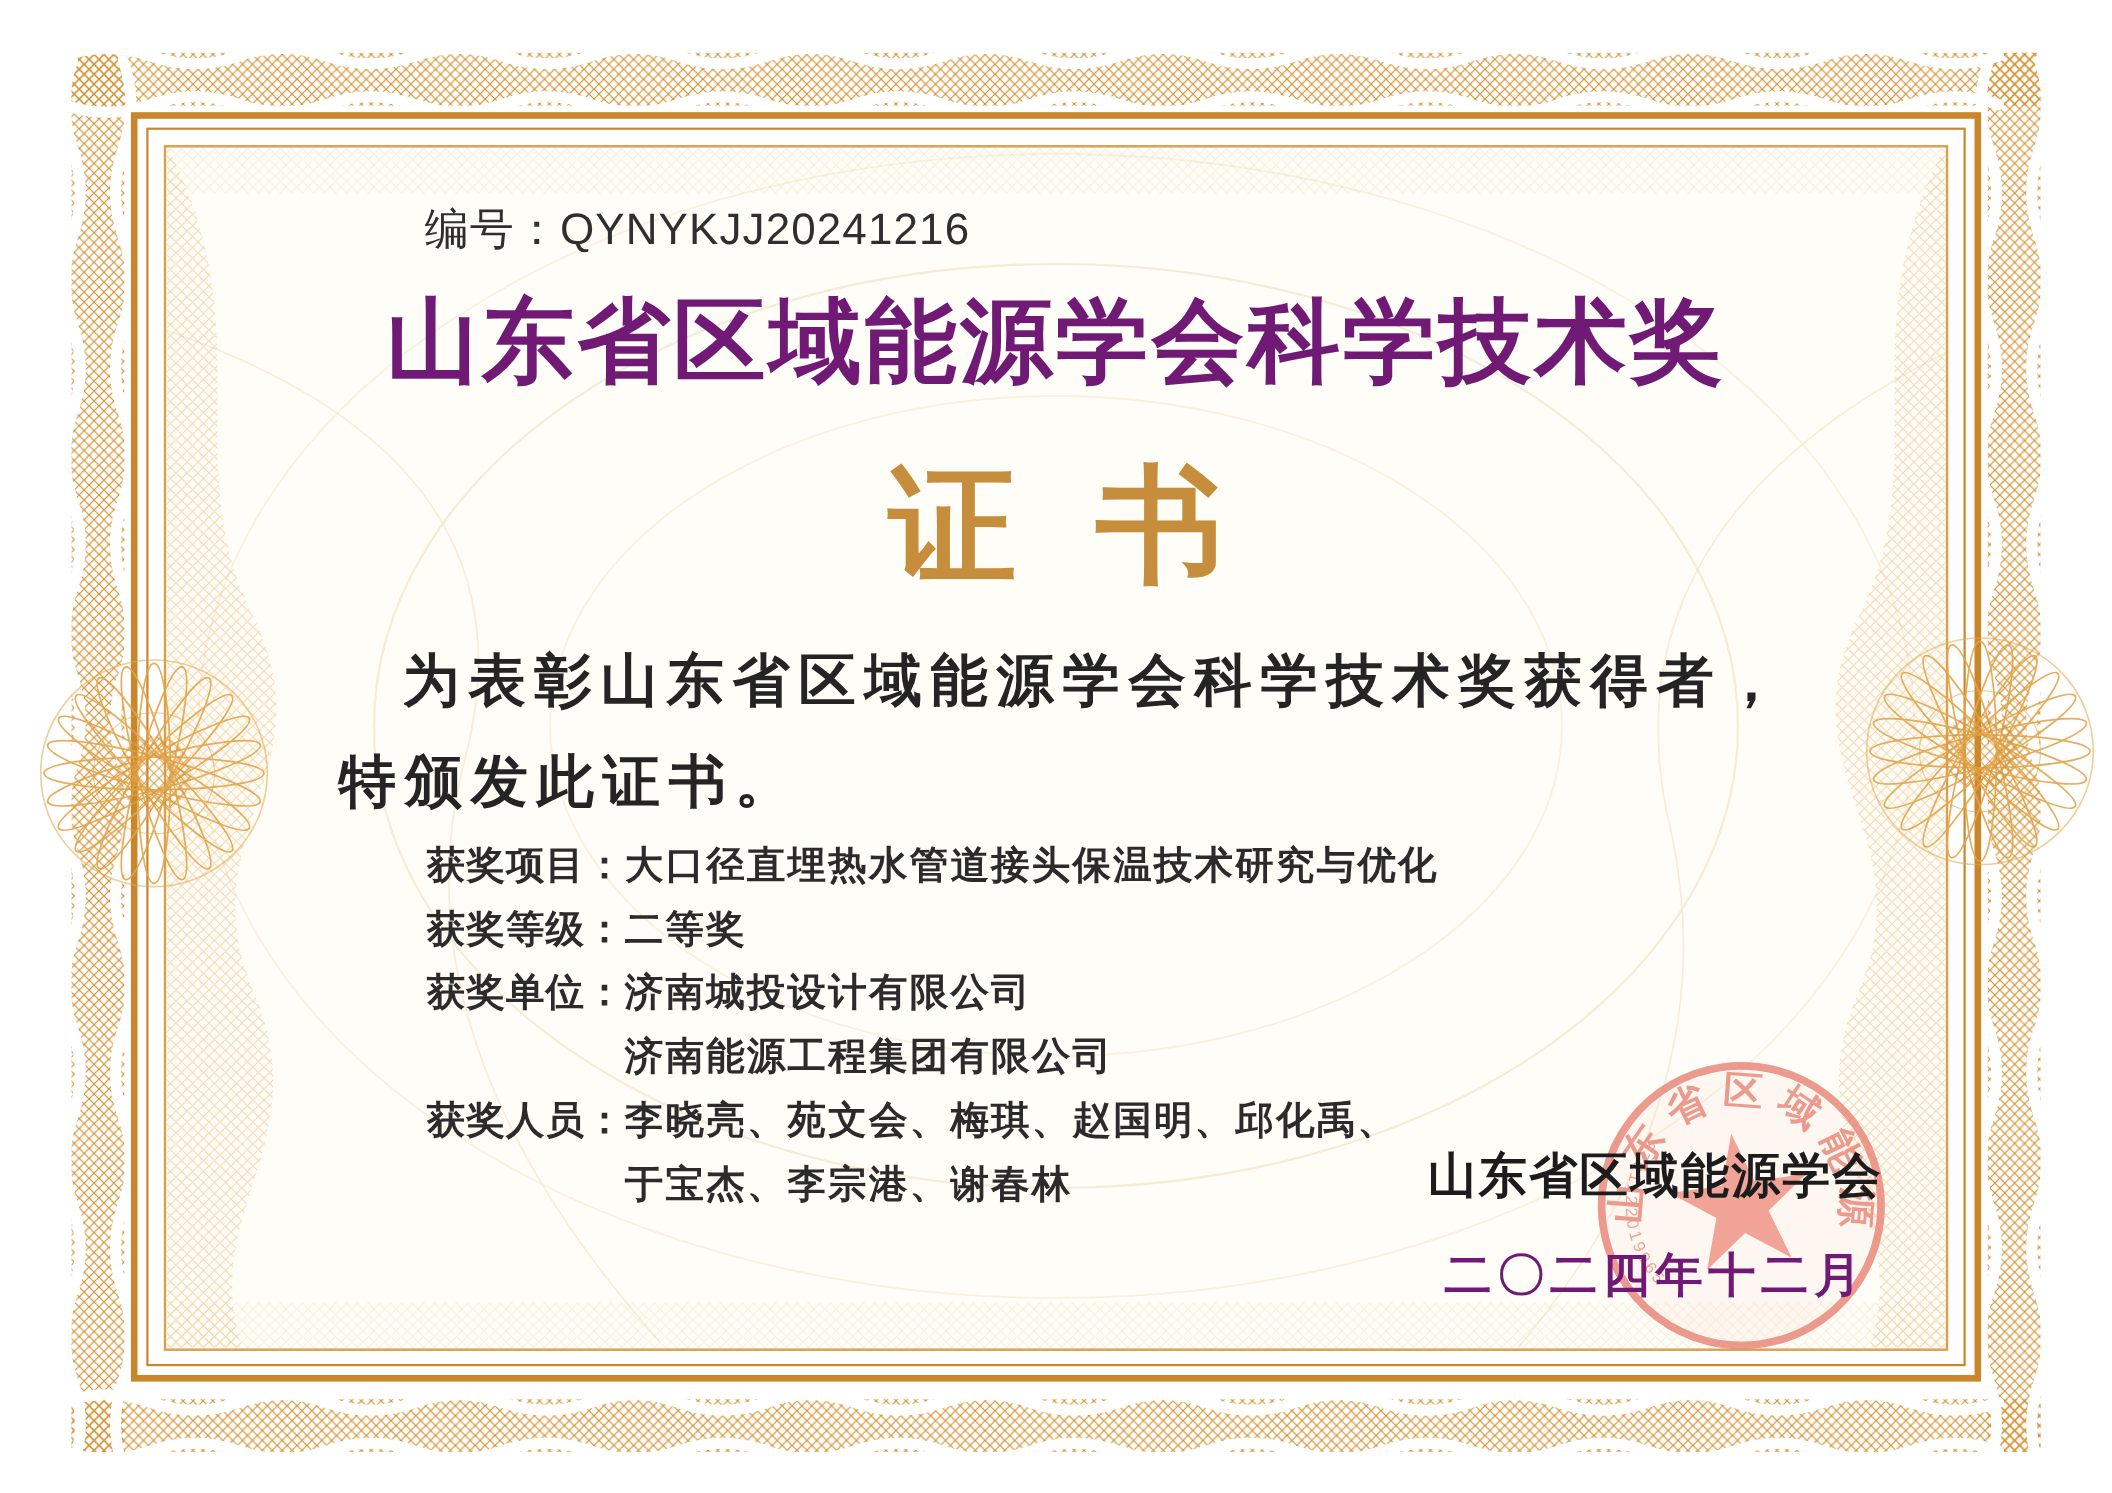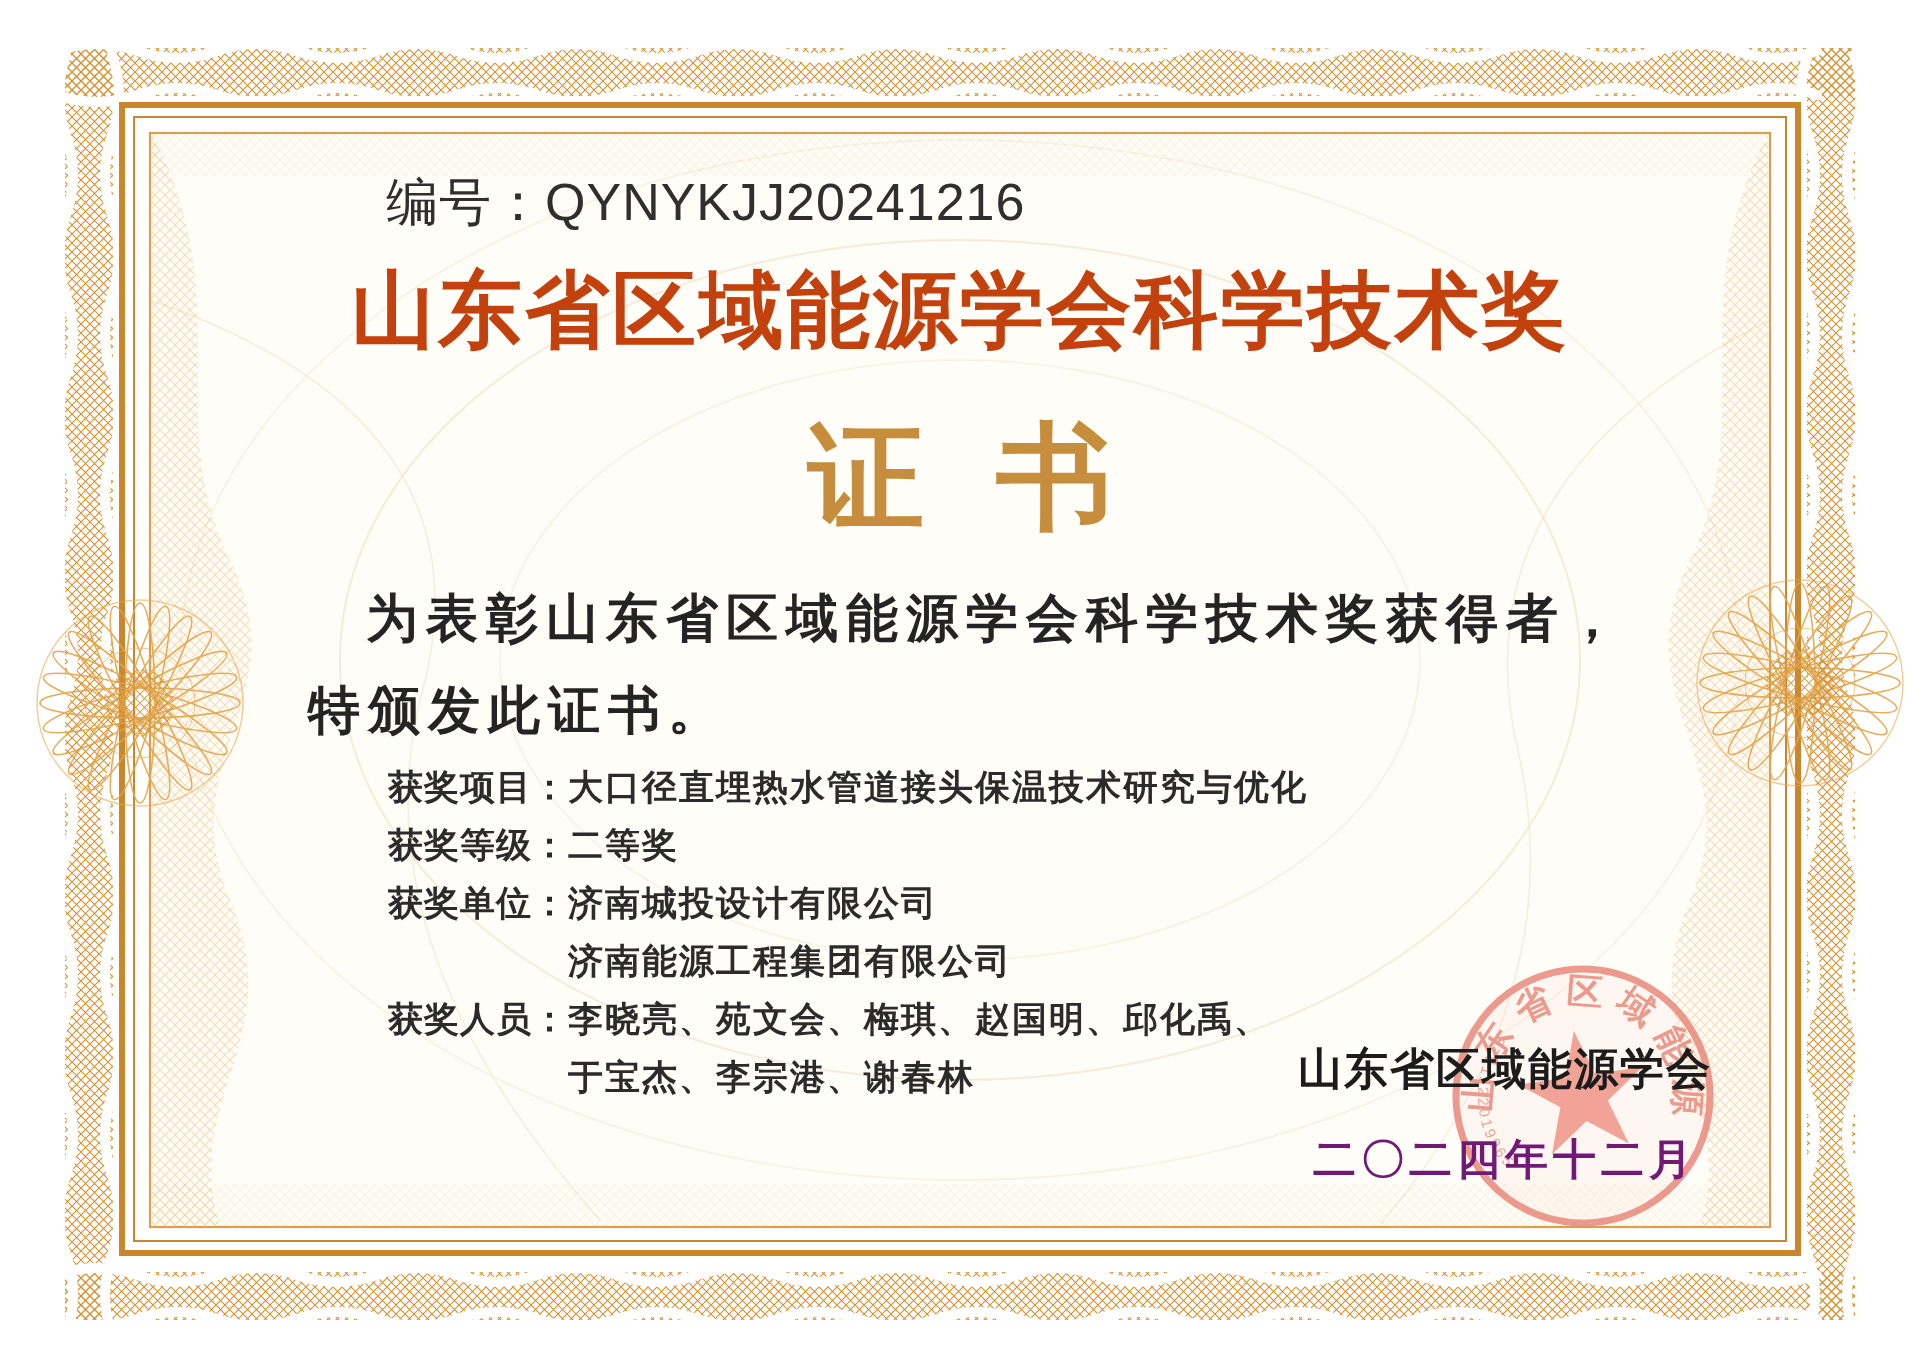--- a/index.html
+++ b/index.html
@@ -3,26 +3,26 @@
 <meta charset="utf-8">
 <style>
   html,body{margin:0;padding:0;background:#ffffff;}
   .stage{
     position:relative;width:1920px;height:1357px;overflow:hidden;
     background:#ffffff;font-family:"Liberation Sans",sans-serif;
   }
   .borders{position:absolute;left:0;top:0;width:1920px;height:1357px;}
   .txt{position:absolute;white-space:nowrap;}
   .serial{
-    left:386px;top:168px;font-size:52px;color:#2f2f2f;letter-spacing:1px;
+    left:386px;top:181px;font-size:40px;color:#2f2f2f;letter-spacing:1px;
   }
   .title{
     left:160px;top:254px;width:1600px;text-align:center;
     font-family:"Liberation Serif",serif;font-weight:bold;
-    font-size:84px;color:#c2410c;letter-spacing:3px;
+    font-size:84px;color:#701a75;letter-spacing:3px;
   }
   .subtitle{
     left:160px;top:400px;width:1600px;text-align:center;
     font-family:"Liberation Serif",serif;font-weight:bold;
     font-size:116px;color:#c68e3c;letter-spacing:.62em;text-indent:.62em;
   }
   .body-line{
     font-size:52px;font-weight:bold;color:#242424;letter-spacing:8px;
   }
   .body-line.l1{left:366px;top:584px;}

